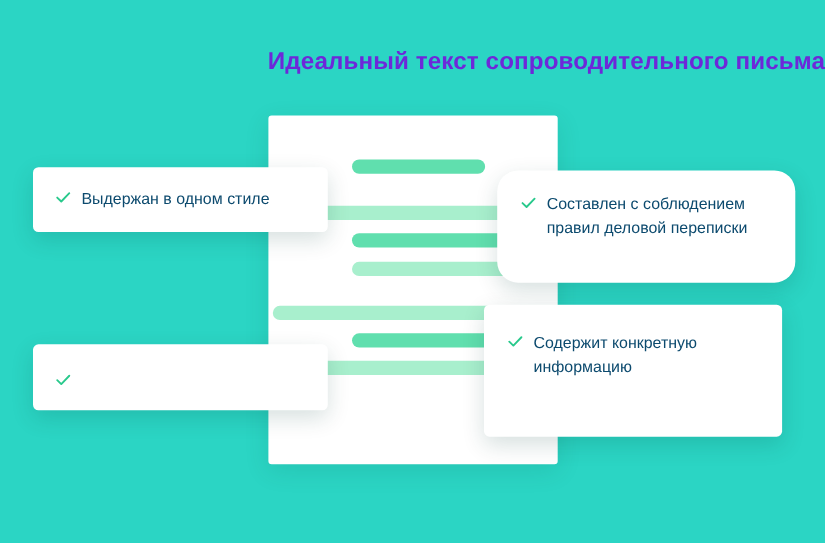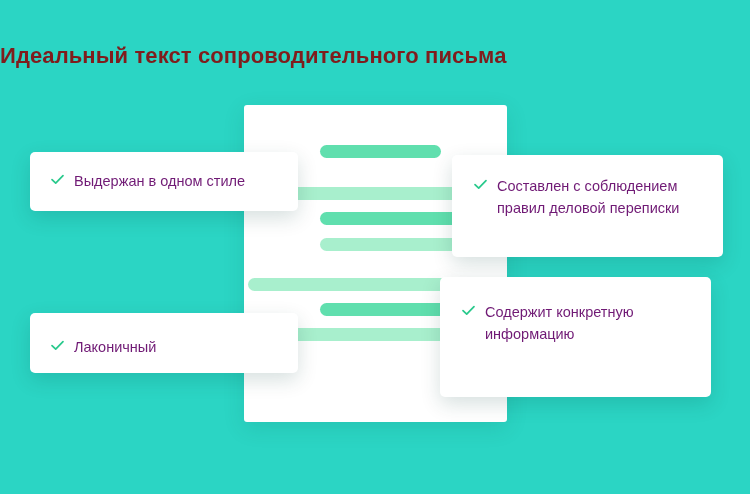--- a/index.html
+++ b/index.html
@@ -20,22 +20,22 @@
     background: #2BD5C4;
     overflow: hidden;
   }
 
   
   .title {
     position: absolute;
     left: 0;
     top: 42px;
     width: 750px;
-    text-align: left;
-    color: #7f1d1d;
+    text-align: right;
+    color: #6d28d9;
     font-size: 22px;
     font-weight: 700;
     letter-spacing: 0.1px;
     line-height: 28px;
     white-space: nowrap;
   }
 
   
   .page {
     position: absolute;
@@ -72,33 +72,33 @@
     margin-right: 9px;
     position: relative;
     top: 2px;
   }
   .card .check svg {
     display: block;
     width: 15px;
     height: 15px;
   }
   .card .label {
-    color: #701a75;
+    color: #0c4a6e;
     font-size: 14.5px;
     line-height: 22px;
     font-weight: 400;
   }
 
   
   .card-l1 { left: 30px;  top: 152px; width: 268px; height: 59px;  padding: 18px 16px 0 20px; }
   .card-l2 { left: 40px;  top: 233px; width: 268px; height: 63px;  padding: 22px 16px 0 20px; }
   .card-l3 { left: 30px;  top: 313px; width: 268px; height: 60px;  padding: 23px 16px 0 20px; }
 
   
-  .card-r1 { left: 452px; top: 155px; width: 271px; height: 102px; padding: 20px 16px 0 21px; }
+  .card-r1 { left: 452px; top: 155px; width: 271px; height: 102px; padding: 20px 16px 0 21px; border-radius: 19px; }
   .card-r2 { left: 440px; top: 277px; width: 271px; height: 120px; padding: 24px 16px 0 21px; }
 </style>
 </head>
 <body>
 
 <div class="stage">
 
   <div class="title">Идеальный текст сопроводительного письма</div>
 
   <div class="page" id="page-doc">
@@ -120,21 +120,20 @@
     <span class="label">Выдержан в одном стиле</span>
   </div>
 
 
   <div class="card card-l3">
     <span class="check">
       <svg viewBox="0 0 15 15" xmlns="http://www.w3.org/2000/svg">
         <path d="M2 7.6 L5.7 11.2 L13 3.6" fill="none" stroke="#29C98C" stroke-width="1.7" stroke-linecap="round" stroke-linejoin="round"></path>
       </svg>
     </span>
-    <span class="label">Лаконичный</span>
   </div>
 
   <div class="card card-r1">
     <span class="check">
       <svg viewBox="0 0 15 15" xmlns="http://www.w3.org/2000/svg">
         <path d="M2 7.6 L5.7 11.2 L13 3.6" fill="none" stroke="#29C98C" stroke-width="1.7" stroke-linecap="round" stroke-linejoin="round"></path>
       </svg>
     </span>
     <span class="label">Составлен с соблюдением правил деловой переписки</span>
   </div>

